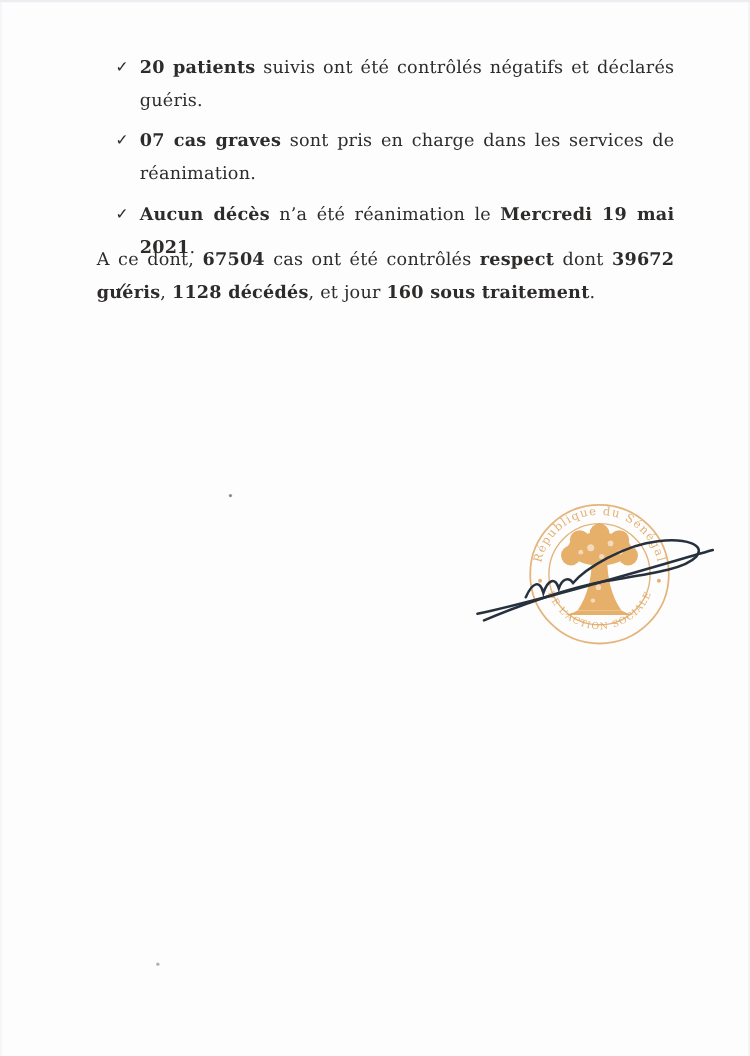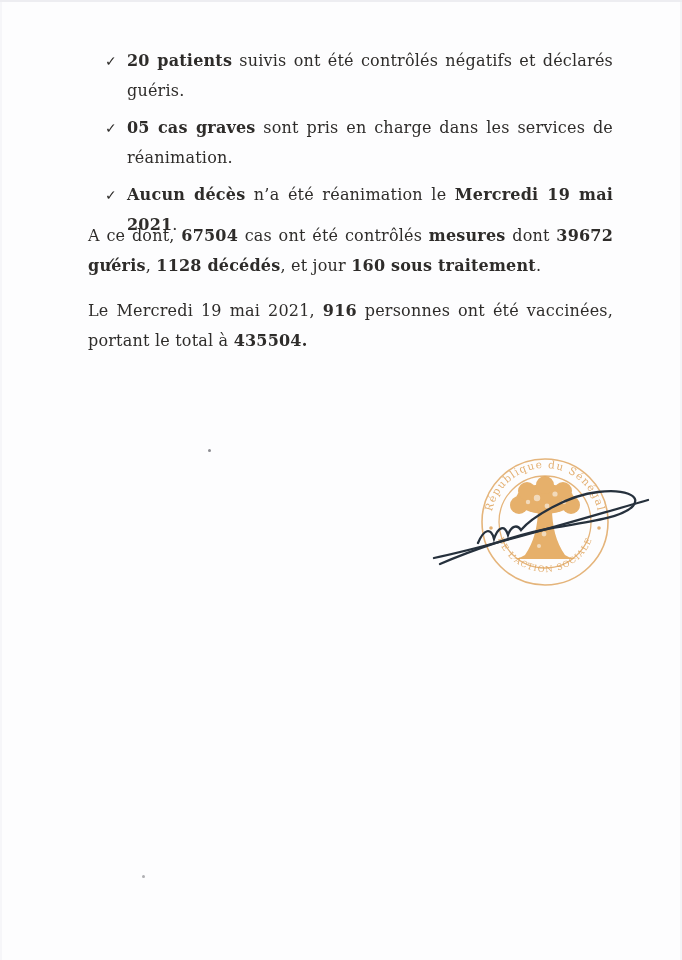--- a/index.html
+++ b/index.html
@@ -88,28 +88,27 @@
   .speck-1 { left: 208px; top: 449px; width: 3px; height: 3px; }
   .speck-2 { left: 142px; top: 875px; width: 3px; height: 3px; opacity: .7; }
 </style>
 </head>
 <body>
 
 <div class="page">
 
   <ul class="bullets">
       <li><span class="check">✓</span><span><span class="b">20 patients</span><span> suivis ont été contrôlés négatifs et déclarés guéris.</span></span></li>
-      <li><span class="check">✓</span><span><span class="b">05 cas graves</span><span> sont pris en charge dans les services de réanimation.</span></span></li>
+      <li><span class="check">✓</span><span><span class="b">07 cas graves</span><span> sont pris en charge dans les services de réanimation.</span></span></li>
       <li><span class="check">✓</span><span><span class="b">Aucun décès</span><span> n’a été réanimation le </span><span class="b">Mercredi 19 mai 2021</span><span>.</span></span></li>
       <li><span class="check">✓</span></li>
     </ul>
 
   <div class="paragraphs">
-      <p><span>A ce dont, </span><span class="b">67504</span><span> cas ont été contrôlés </span><span class="b">mesures</span><span> dont </span><span class="b">39672 guéris</span><span>, </span><span class="b">1128 décédés</span><span>, et jour </span><span class="b">160 sous traitement</span><span>.</span></p>
-      <p><span>Le Mercredi 19 mai 2021, </span><span class="b">916</span><span> personnes ont été vaccinées, portant le total à </span><span class="b">435504.</span></p>
+      <p><span>A ce dont, </span><span class="b">67504</span><span> cas ont été contrôlés </span><span class="b">respect</span><span> dont </span><span class="b">39672 guéris</span><span>, </span><span class="b">1128 décédés</span><span>, et jour </span><span class="b">160 sous traitement</span><span>.</span></p>
     </div>
 
   <div class="seal-area">
 
     <svg class="stamp-svg" width="160" height="160" viewBox="0 0 160 160">
       <g opacity="0.8" stroke="#dfa35b" fill="none">
         <circle cx="80" cy="80" r="63" stroke-width="1.6"></circle>
         <circle cx="80" cy="80" r="46" stroke-width="1.3"></circle>
       </g>
       <defs>

